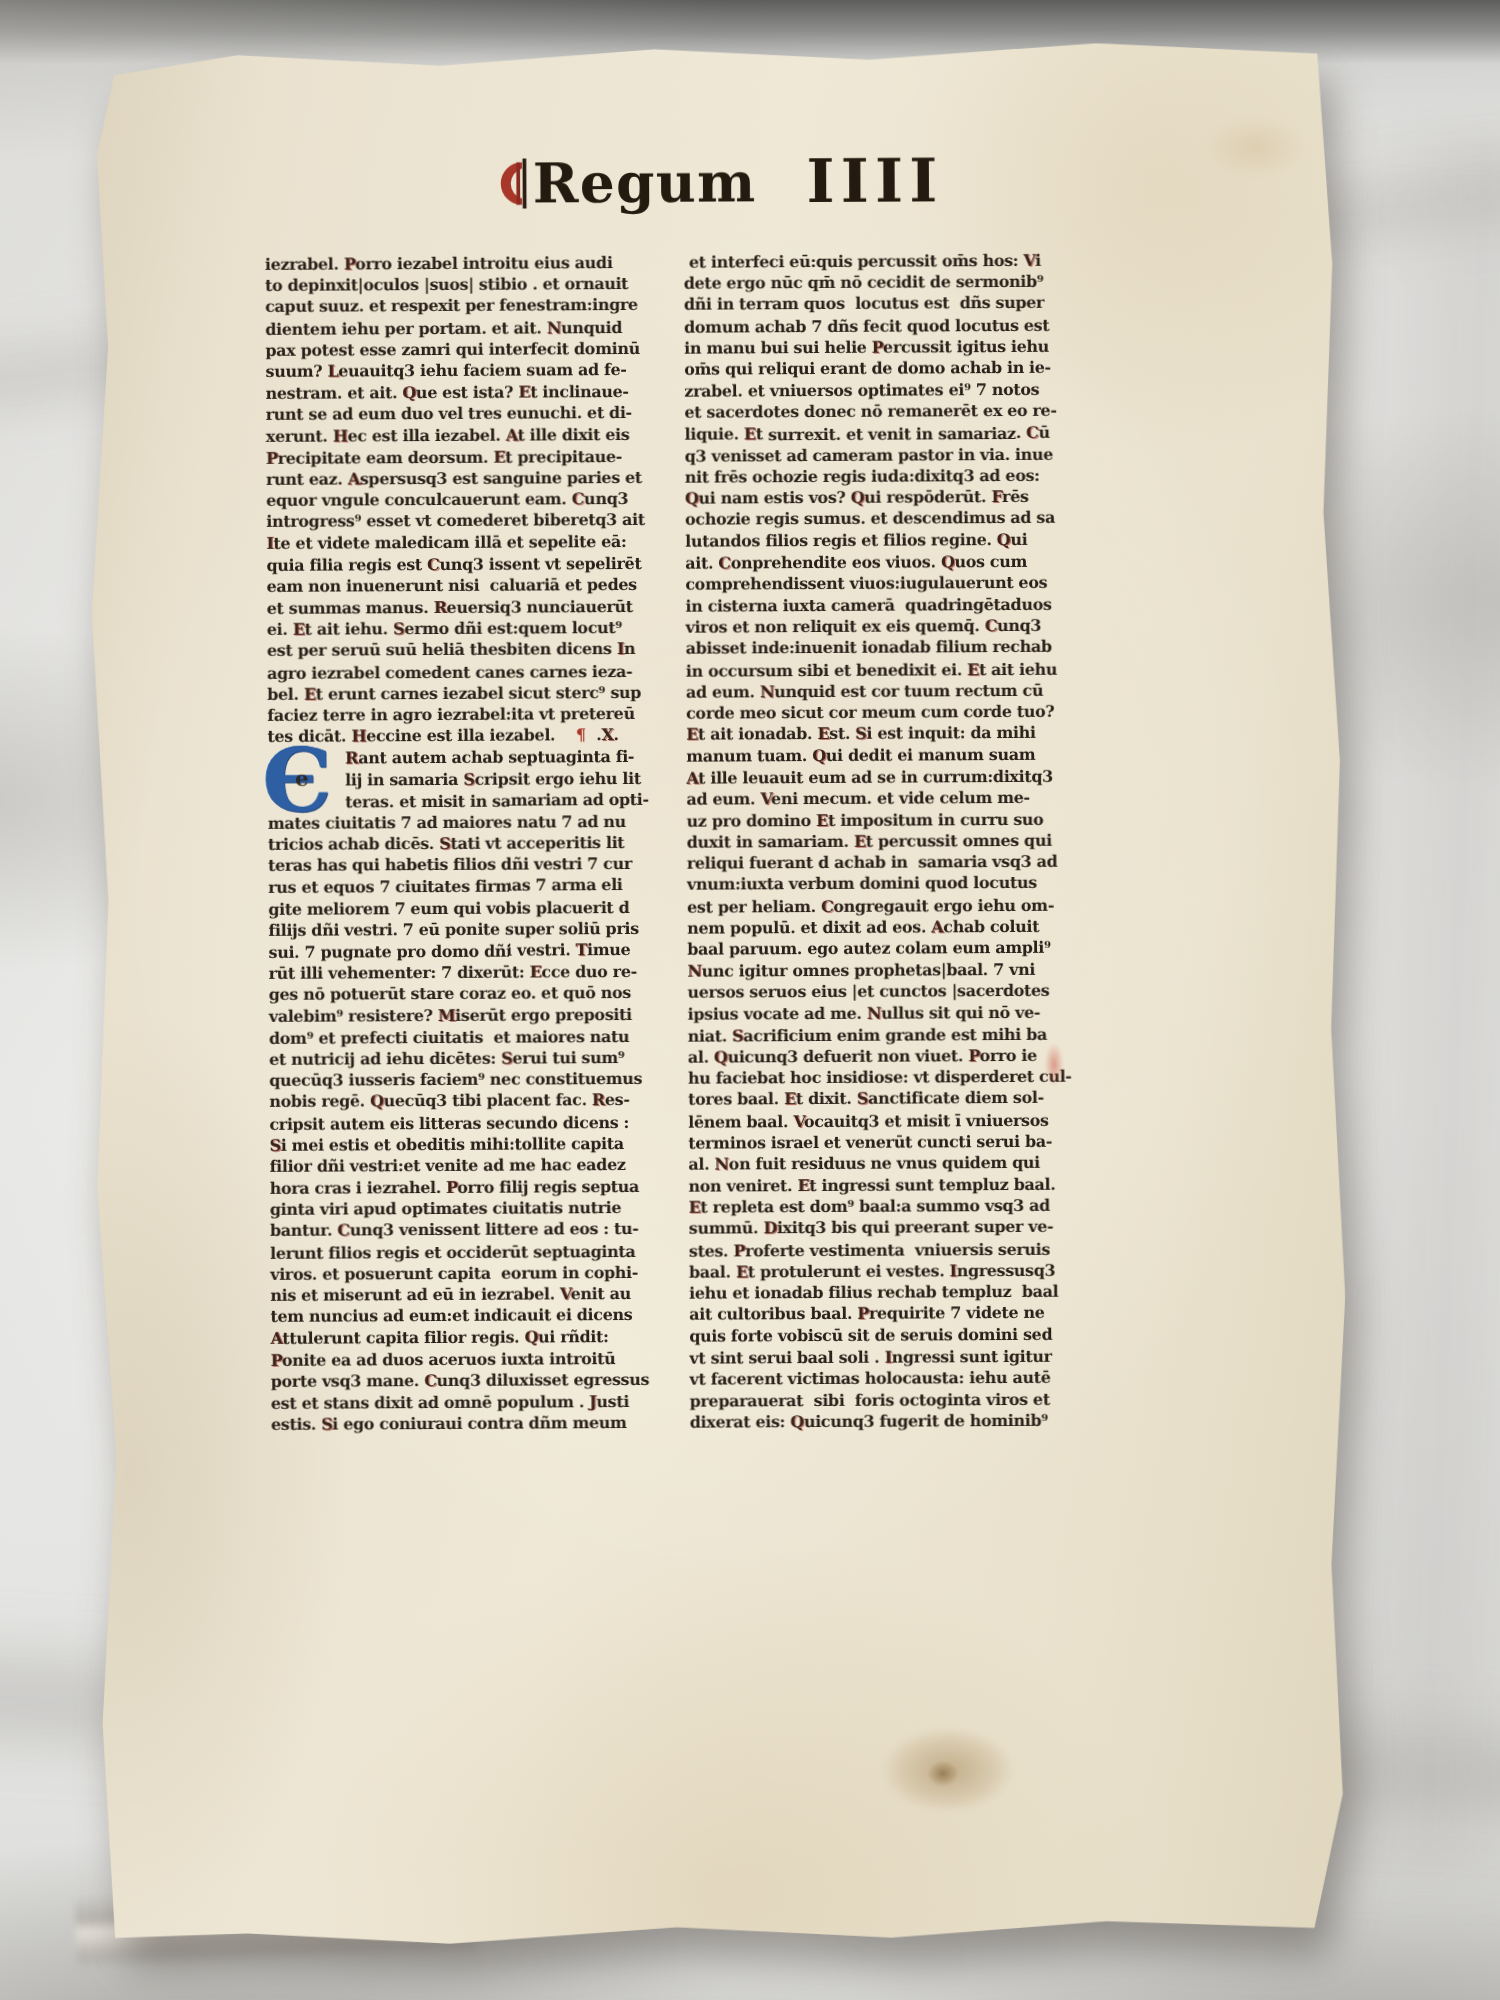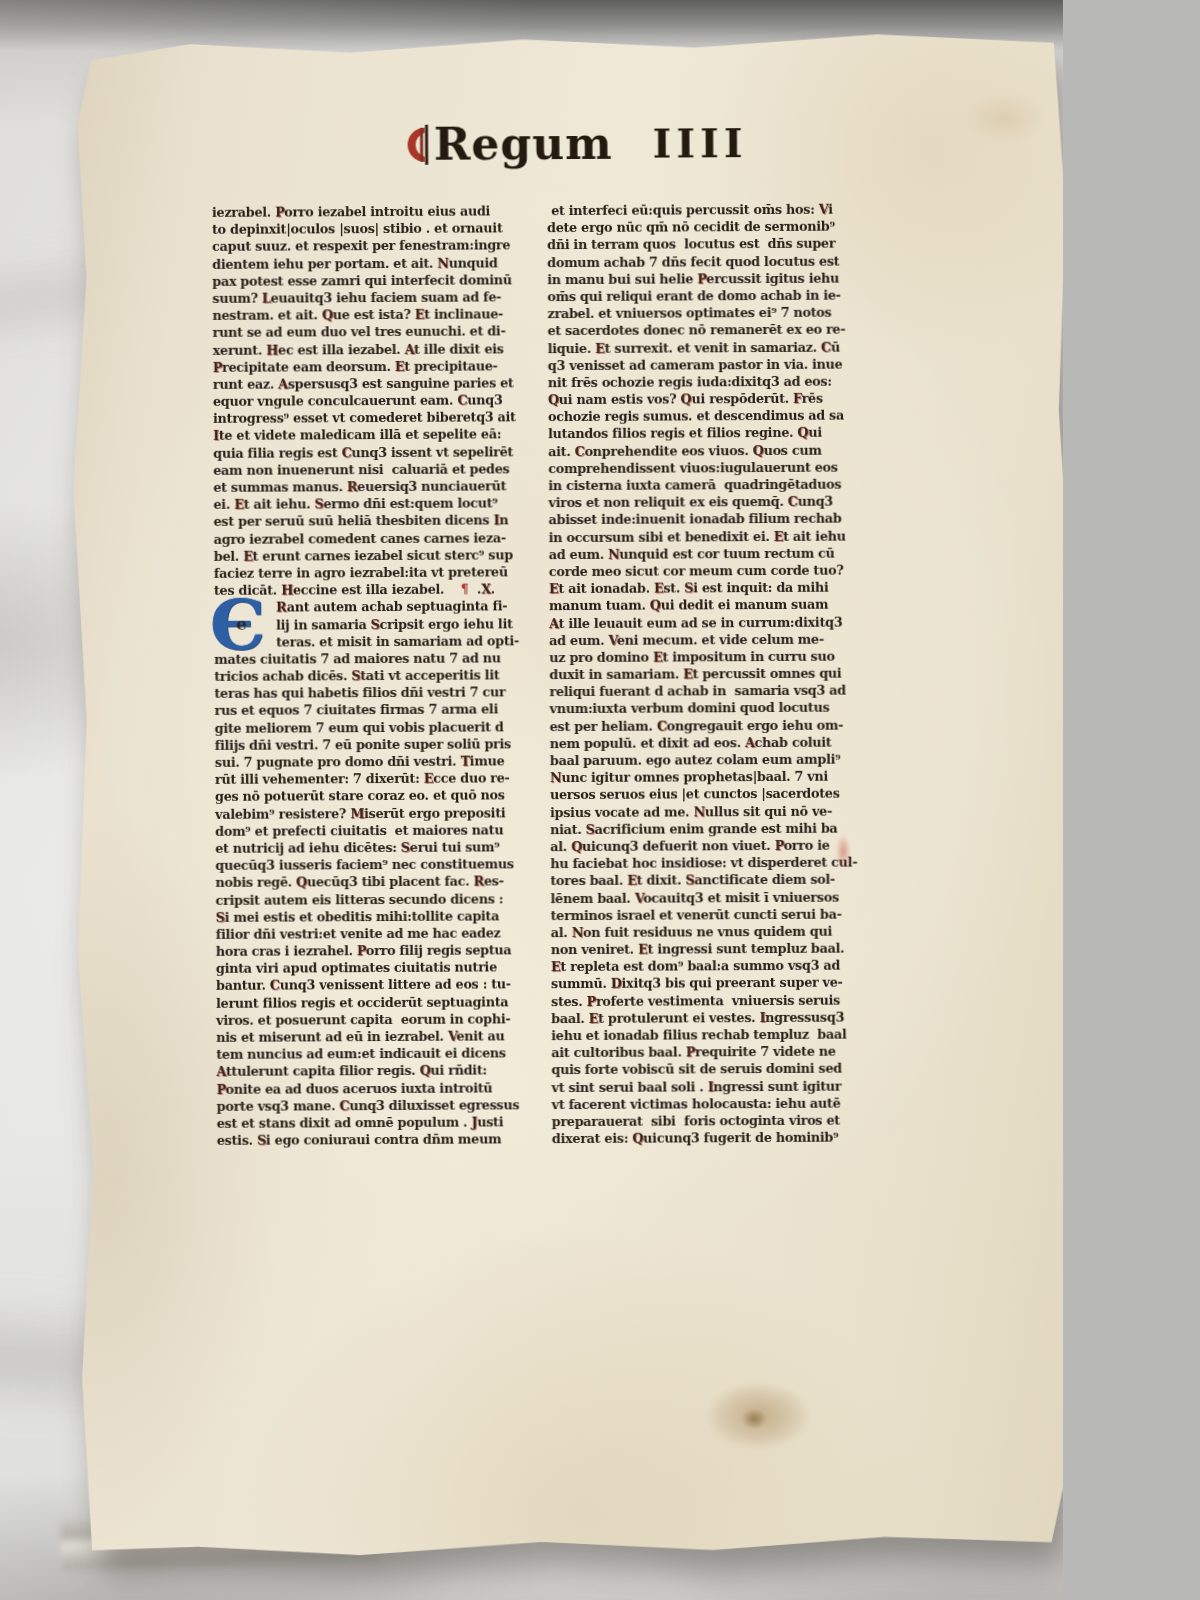--- a/index.html
+++ b/index.html
@@ -1,17 +1,17 @@
 <!DOCTYPE html>
 <html><head>
 <meta charset="utf-8">
 <style>
   html,body{margin:0;padding:0;background:#b9b9b7;}
   #scene{
-    position:relative;width:1063px;height:1600px;overflow:hidden;
+    position:relative;width:1200px;height:1600px;overflow:hidden;
     font-family:"DejaVu Serif", serif;
     background:
       radial-gradient(900px 300px at 15% 103%, rgba(120,118,112,0.55), rgba(120,118,112,0) 60%),
       radial-gradient(900px 280px at 92% 102%, rgba(125,123,117,0.5), rgba(125,123,117,0) 60%),
       radial-gradient(500px 220px at 101% 30%, rgba(150,148,142,0.35), rgba(150,148,142,0) 70%),
       radial-gradient(420px 200px at -2% 40%, rgba(150,148,142,0.35), rgba(150,148,142,0) 70%),
       linear-gradient(115deg, rgba(200,198,194,0.35) 0%, rgba(236,236,234,0) 30%),
       linear-gradient(180deg, #5e5e5c 0%, #8f8f8d 1.6%, #d4d4d2 3.2%, #e9e9e7 8%, #ececea 55%, #dededc 100%);
   }
   
@@ -43,21 +43,21 @@
   }
   
   #text-toning{position:absolute;left:110px;top:140px;width:800px;height:1050px;
     background:radial-gradient(60% 55% at 50% 45%, rgba(185,160,115,0.16), rgba(185,160,115,0) 80%);}
 
   #page-header{position:absolute;left:0;top:88px;width:1010px;text-align:center;
     color:#241a10;letter-spacing:1px;}
   #page-header .hrow{display:inline-flex;align-items:center;gap:6px;}
   .rubric-mark{display:inline-block;width:28px;height:44px;margin-right:-2px;}
   .h-title{font-size:44px;font-weight:bold;}
-  .h-num{font-size:40px;font-weight:bold;margin-left:34px;letter-spacing:5px;}
+  .h-num{font-size:48px;font-weight:bold;margin-left:34px;letter-spacing:5px;}
 
   .col{position:absolute;top:172px;width:340px;}
   #col-left{left:142px;}
   #col-right{left:477px;}
   .line{
     white-space:pre;height:17.2px;line-height:17.2px;
     font-size:12.8px;font-weight:bold;letter-spacing:-0.3px;
     color:#2b2019;
   }
   .versal{color:#3a231b;text-shadow:1px 0.6px 0 rgba(158,43,32,0.6);}

